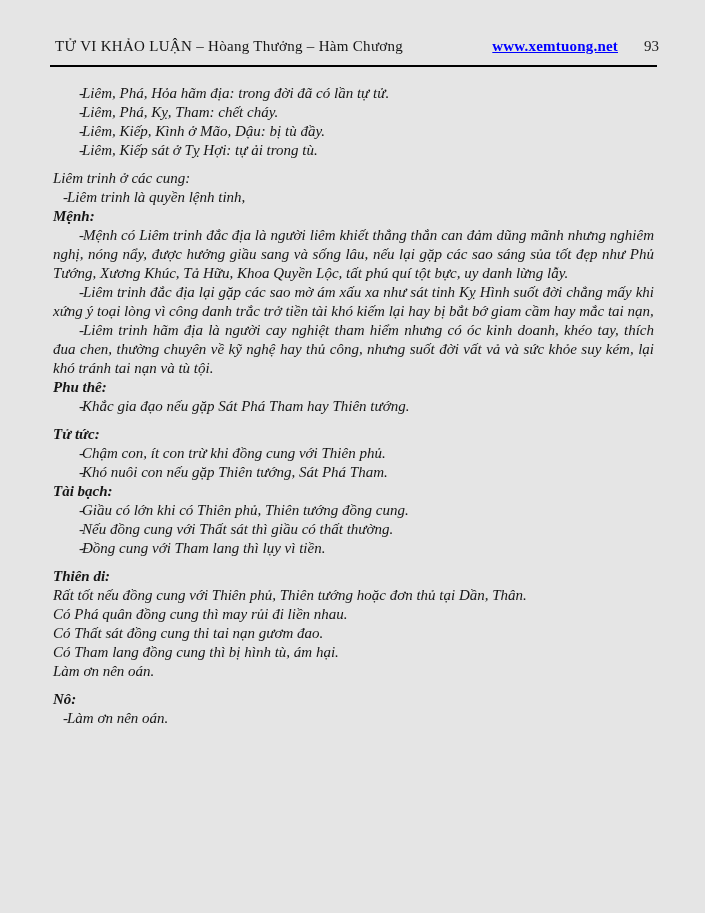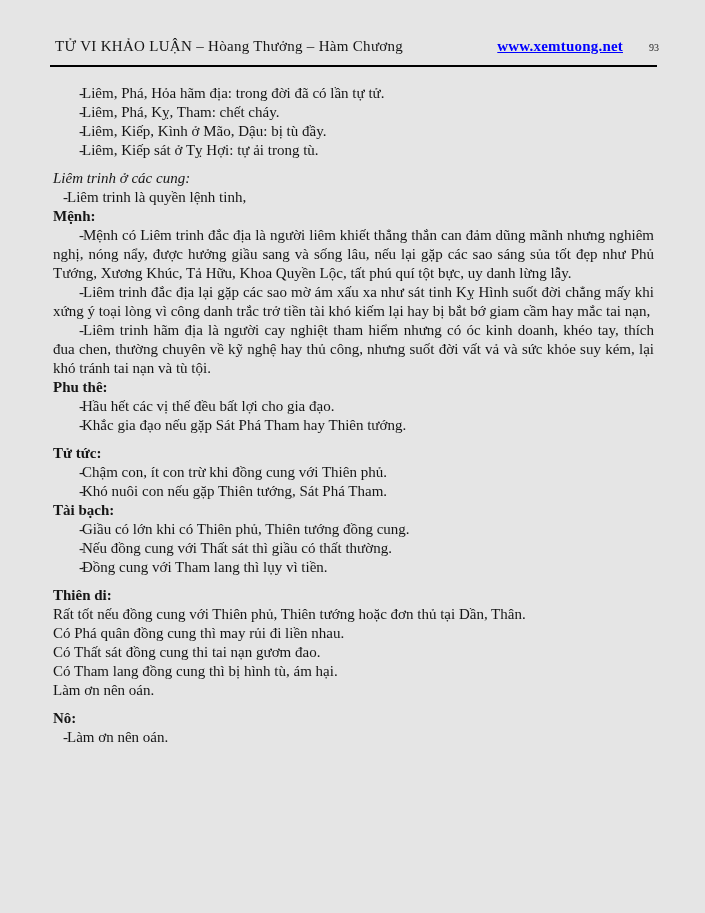--- a/index.html
+++ b/index.html
@@ -18,29 +18,29 @@
     font-size:15px; white-space:nowrap;
   }
   .header-title { letter-spacing:0.3px; }
   .header-right { margin-left:auto; display:flex; align-items:baseline; gap:26px; }
   .site-link {
     font-family:Liberation Serif, serif;
     font-weight:700; font-size:15px;
     text-decoration:underline; letter-spacing:0.2px;
     cursor:pointer;
   }
-  .page-num { font-size:10px; color:#222; }
+  .page-num { font-size:15px; color:#222; }
   .rule { position:absolute; top:65px; left:50px; width:607px; height:2px; background:#000; }
 
   
   .doc {
     position:absolute; top:84px; left:53px; width:601px;
     font-size:15px; line-height:19px;
   }
-  .doc p { margin:0; }
+  .doc p { margin:0;font-style:italic; }
   .bh { font-weight:bold; }
   .ih { font-style:italic; }
   .spacer { height:9px; }
   .d { display:inline-block; }
   .bullet, .bullet-para, .para { text-indent:13px; }
   .bullet .d, .bullet-para .d { width:16px; }
   .para .d { width:17px; }
   .para, .bullet-para { text-align:justify; }
   .dash-sm { text-indent:5px; }
   .dash-sm .d { width:9px; }
@@ -66,21 +66,20 @@
       <p class="bullet"><span class="d">-</span><span>Liêm, Kiếp, Kình ở Mão, Dậu: bị tù đầy.</span></p>
       <p class="bullet"><span class="d">-</span><span>Liêm, Kiếp sát ở Tỵ Hợi: tự ải trong tù.</span></p>
       <div class="spacer"></div>
       <p class="ih">Liêm trinh ở các cung:</p>
       <p class="dash-sm"><span class="d">-</span><span>Liêm trinh là quyền lệnh tinh,</span></p>
       <p class="bh">Mệnh:</p>
       <p class="para"><span class="d">-</span><span>Mệnh có Liêm trinh đắc địa là người liêm khiết thẳng thắn can đảm dũng mãnh nhưng nghiêm nghị, nóng nẩy, được hưởng giầu sang và sống lâu, nếu lại gặp các sao sáng sủa tốt đẹp như Phủ Tướng, Xương Khúc, Tả Hữu, Khoa Quyền Lộc, tất phú quí tột bực, uy danh lừng lẫy.</span></p>
       <p class="para"><span class="d">-</span><span>Liêm trinh đắc địa lại gặp các sao mờ ám xấu xa như sát tinh Kỵ Hình suốt đời chẳng mấy khi xứng ý toại lòng vì công danh trắc trở tiền tài khó kiếm lại hay bị bắt bớ giam cầm hay mắc tai nạn,</span></p>
       <p class="para"><span class="d">-</span><span>Liêm trinh hãm địa là người cay nghiệt tham hiểm nhưng có óc kinh doanh, khéo tay, thích đua chen, thường chuyên về kỹ nghệ hay thủ công, nhưng suốt đời vất vả và sức khỏe suy kém, lại khó tránh tai nạn và tù tội.</span></p>
       <p class="bh">Phu thê:</p>
-      <p class="bullet"><span class="d">-</span><span>Hầu hết các vị thế đều bất lợi cho gia đạo.</span></p>
       <p class="bullet"><span class="d">-</span><span>Khắc gia đạo nếu gặp Sát Phá Tham hay Thiên tướng.</span></p>
       <div class="spacer"></div>
       <p class="bh">Tử tức:</p>
       <p class="bullet"><span class="d">-</span><span>Chậm con, ít con trừ khi đồng cung với Thiên phủ.</span></p>
       <p class="bullet"><span class="d">-</span><span>Khó nuôi con nếu gặp Thiên tướng, Sát Phá Tham.</span></p>
       <p class="bh">Tài bạch:</p>
       <p class="bullet"><span class="d">-</span><span>Giầu có lớn khi có Thiên phủ, Thiên tướng đồng cung.</span></p>
       <p class="bullet"><span class="d">-</span><span>Nếu đồng cung với Thất sát thì giầu có thất thường.</span></p>
       <p class="bullet"><span class="d">-</span><span>Đồng cung với Tham lang thì lụy vì tiền.</span></p>
       <div class="spacer"></div>

